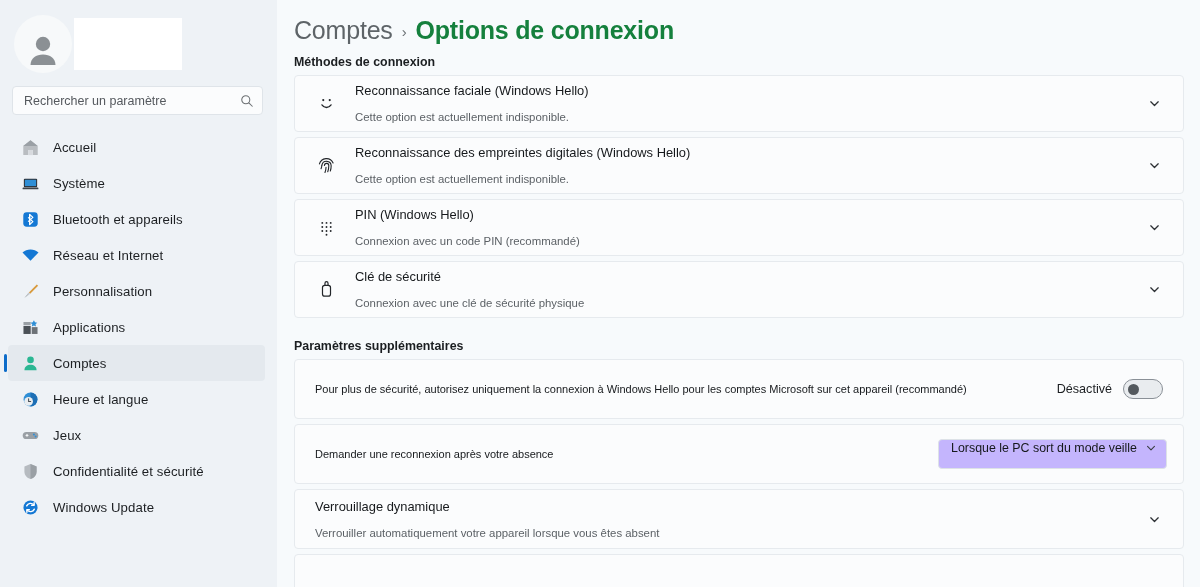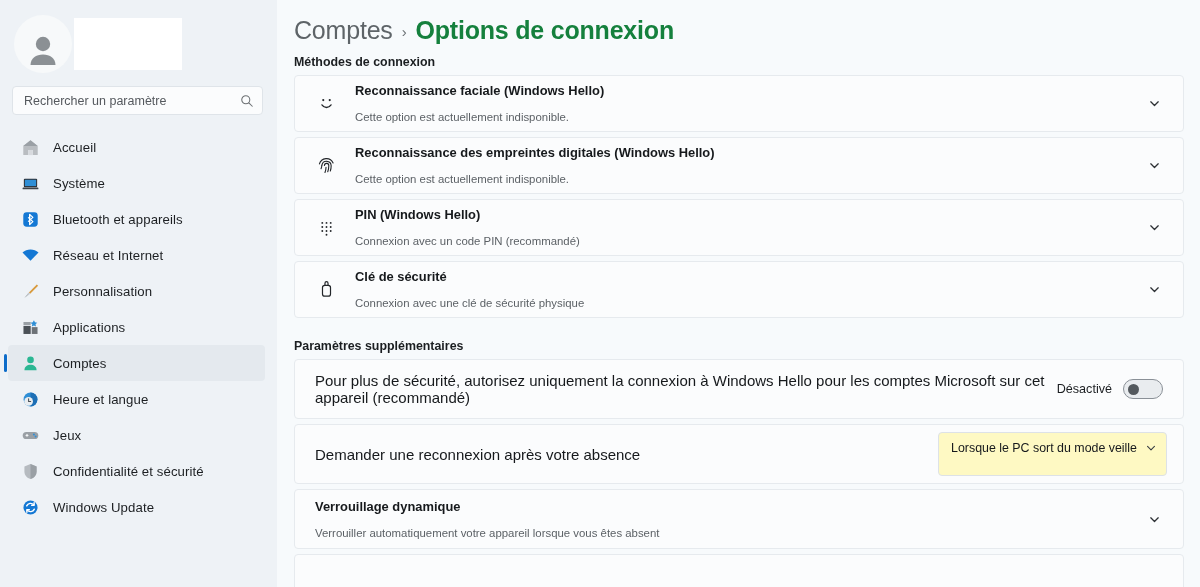--- a/index.html
+++ b/index.html
@@ -102,49 +102,49 @@
     position: relative;
   }
   .card.tall { min-height: 60px; }
   .card-ico {
     width: 46px; min-width: 46px; height: 100%;
     display: flex; align-items: center; justify-content: center;
     margin-left: 8px;
   }
   .card-ico svg { display: block; }
   .card-texts { flex: 1; padding: 6px 0 6px 6px; }
-  .card-title { font-size: 12.9px; color: #16191c; line-height: 17px; font-weight: bold; }
+  .card-title { font-size: 12.9px; color: #16191c; line-height: 17px; }
   .card-sub { font-size: 11.4px; color: #5c6166; line-height: 16px; margin-top: 10px; }
   .chev {
     width: 26px; height: 26px; flex: none;
     display: flex; align-items: center; justify-content: center;
   }
   .chev svg { display: block; }
 
   .card.single { align-items: center; }
   .card.single .row-label {
-    flex: 1; font-size: 15px; color: #16191c; padding-left: 20px;
+    flex: 1; font-size: 11px; color: #16191c; padding-left: 20px;
   }
 
   .toggle-group { display: flex; align-items: center; gap: 11px; padding-right: 4px; }
   .toggle-state { font-size: 12.6px; color: #1b1e21; }
   .toggle {
     width: 40px; height: 20px; border-radius: 11px;
     background: #e9ecef; border: 1px solid #8a9097;
     position: relative; cursor: pointer; flex: none;
   }
   .toggle .knob {
     position: absolute; left: 4px; top: 4px;
     width: 11px; height: 11px; border-radius: 50%;
     background: #54595e;
   }
 
   .dropdown {
-    height: 44px; min-width: 224px;
-    background: #fef9c3; border: 1px solid #dde2e7; border-radius: 4px;
+    height: 30px; min-width: 224px;
+    background: #c4b5fd; border: 1px solid #dde2e7; border-radius: 4px;
     display: flex; align-items: center; justify-content: space-between;
     padding: 0 9px 12px 12px; gap: 8px; cursor: pointer;
   }
   .dropdown span { font-size: 12.4px; color: #16191c; white-space: nowrap; }
   .dropdown svg { display: block; flex: none; }
 </style>
 </head>
 <body>
 
 <div class="app">

